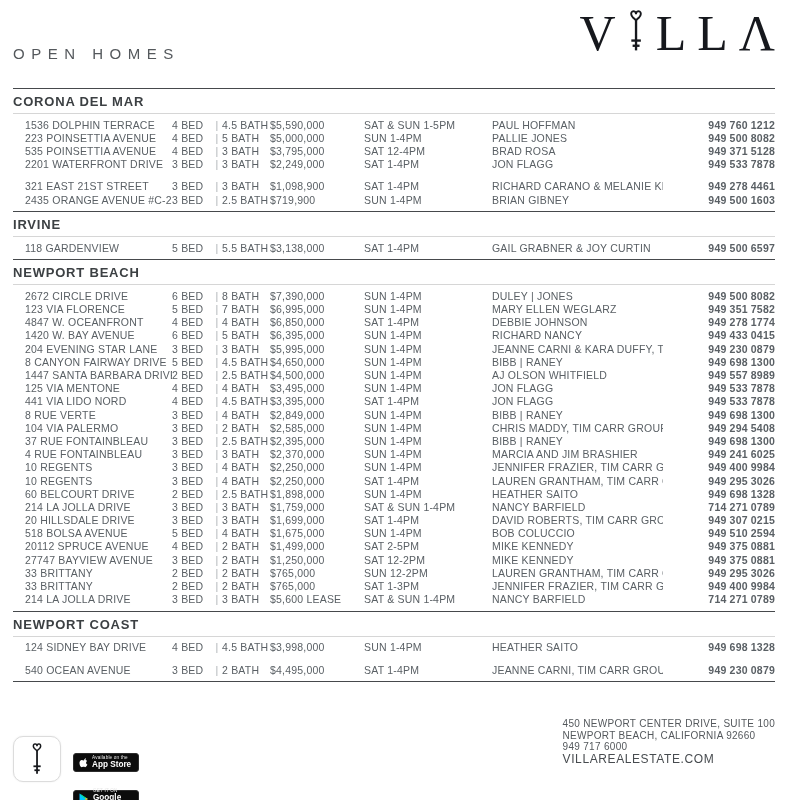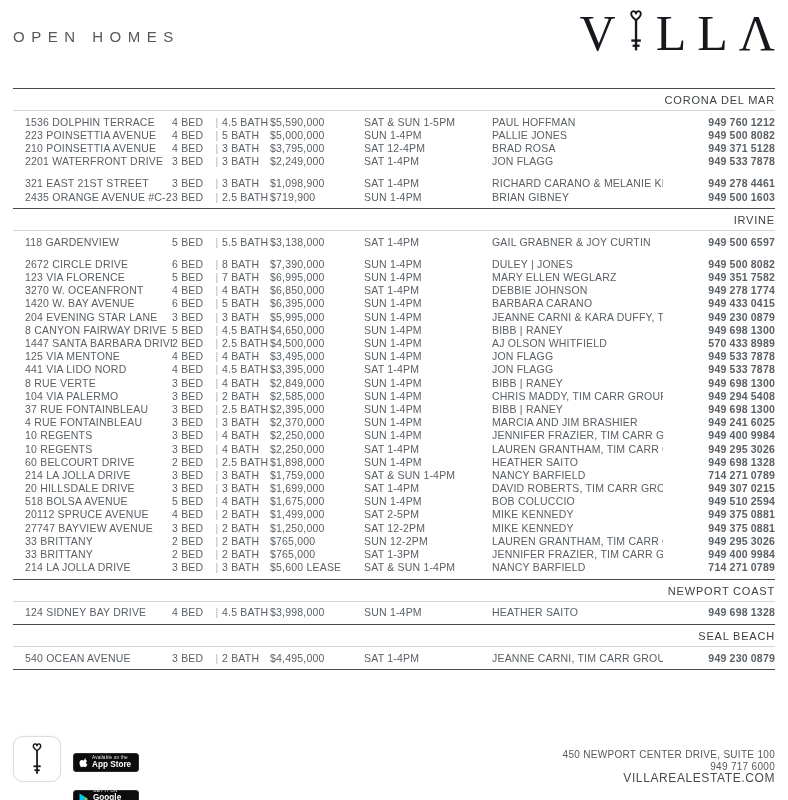--- a/index.html
+++ b/index.html
@@ -1,45 +1,45 @@
 <!DOCTYPE html>
 <html><head>
 <meta charset="utf-8">
 <style>
   html,body{margin:0;padding:0;background:#fff;}
   body{width:788px;height:800px;font-family:"Liberation Sans",sans-serif;color:#5a6065;overflow:hidden;}
   .page{position:relative;width:788px;height:800px;background:#fff;}
 
   
   .header{display:flex;justify-content:space-between;align-items:flex-start;padding:8px 13px 0 13px;height:88px;box-sizing:border-box;}
-  .open-homes{margin-top:20px;font-size:15px;letter-spacing:6.5px;color:#54585c;font-weight:400;}
+  .open-homes{margin-top:37px;font-size:15px;letter-spacing:6.5px;color:#54585c;font-weight:400;}
   .logo{display:flex;align-items:flex-end;gap:11px;margin-top:2px;color:#16181d;}
   .logo .glyph{font-family:"Liberation Serif",serif;font-size:50px;line-height:42px;font-weight:500;}
   .logo svg{display:block;margin-bottom:2px;}
 
   
   .table{margin:0 13px;border-bottom:1px solid #46494c;}
-  .section-header{border-top:1px solid #46494c;border-bottom:1px solid #d6d6d6;padding:5px 0 4px 0;font-size:11px;font-weight:normal;letter-spacing:0.8px;color:#3c4043;text-align:right;}
+  .section-header{border-top:1px solid #46494c;border-bottom:1px solid #d6d6d6;padding:5px 0 4px 0;font-size:13px;font-weight:bold;letter-spacing:0.8px;color:#3c4043;}
   .section-rows{padding:4px 0 5px 0;}
   .row{display:grid;grid-template-columns:147px 98px 94px 128px 1fr 112px;align-items:center;height:13.2px;font-size:10.5px;letter-spacing:0.2px;color:#5a6065;margin-left:12px;}
   .cell{white-space:nowrap;overflow:hidden;}
   .beds{display:inline-block;width:40px;}
   .pipe{color:#aeb3b6;display:inline-block;width:10px;text-align:center;}
   .cell-phone{text-align:right;font-weight:bold;}
 
   
   .footer{position:absolute;left:13px;right:13px;top:718px;}
   .footer-left{position:absolute;left:0;top:18px;display:flex;align-items:flex-start;}
   .app-icon{width:46px;height:44px;border:1px solid #dcdcdc;border-radius:10px;background:#fff;display:flex;align-items:center;justify-content:center;color:#17191d;box-shadow:0 0 2px rgba(0,0,0,0.08);}
   .badges{display:flex;flex-direction:column;gap:18px;margin-left:12px;margin-top:17px;}
   .badge{width:66px;height:19px;background:#0c0c0c;border:1px solid #2c2c2c;border-radius:3px;color:#fff;display:flex;align-items:center;padding:0 5px;box-sizing:border-box;cursor:pointer;}
   .badge .b-txt{display:flex;flex-direction:column;margin-left:4px;line-height:1;}
   .badge .b-top{font-size:4.6px;letter-spacing:0.2px;color:#e8e8e8;}
   .badge .b-bottom{font-size:8.2px;font-weight:bold;margin-top:1px;}
-  .footer-right{position:absolute;right:0;top:0;text-align:right;font-size:10px;line-height:11.6px;color:#54585c;letter-spacing:0.3px;margin-top:31px;}
+  .footer-right{position:absolute;right:0;top:0;font-size:10px;line-height:11.6px;color:#54585c;letter-spacing:0.3px;}
   .site{font-size:12px;letter-spacing:0.6px;color:#474b4f;margin-top:1px;cursor:pointer;}
   .visit-row{display:flex;align-items:center;justify-content:flex-end;margin-top:5px;}
   .visit-label{font-size:10px;letter-spacing:0.8px;color:#54585c;margin-right:12px;}
   .social{display:flex;gap:6px;}
   .social-circle{width:14px;height:14px;border-radius:50%;background:#161616;color:#fff;display:flex;align-items:center;justify-content:center;font-size:8px;font-weight:bold;line-height:1;cursor:pointer;font-family:"Liberation Serif",serif;}
   .hidden-defs{position:absolute;width:0;height:0;overflow:hidden;}
 </style>
 </head>
 <body>
 
@@ -89,21 +89,21 @@
       <div class="cell cell-bedbath">
         <span class="beds">4 BED</span><span class="pipe">|</span><span class="baths">5 BATH</span>
       </div>
       <div class="cell cell-price">$5,000,000</div>
       <div class="cell cell-time">SUN 1-4PM</div>
       <div class="cell cell-agent">PALLIE JONES</div>
       <div class="cell cell-phone">949 500 8082</div>
     </div>
 
     <div class="row">
-      <div class="cell cell-address">210 POINSETTIA AVENUE</div>
+      <div class="cell cell-address">535 POINSETTIA AVENUE</div>
       <div class="cell cell-bedbath">
         <span class="beds">4 BED</span><span class="pipe">|</span><span class="baths">3 BATH</span>
       </div>
       <div class="cell cell-price">$3,795,000</div>
       <div class="cell cell-time">SAT 12-4PM</div>
       <div class="cell cell-agent">BRAD ROSA</div>
       <div class="cell cell-phone">949 371 5128</div>
     </div>
 
     <div class="row">
@@ -155,20 +155,21 @@
       </div>
       <div class="cell cell-price">$3,138,000</div>
       <div class="cell cell-time">SAT 1-4PM</div>
       <div class="cell cell-agent">GAIL GRABNER &amp; JOY CURTIN</div>
       <div class="cell cell-phone">949 500 6597</div>
     </div>
   </div>
     </div>
 
     <div class="section">
+      <div class="section-header">NEWPORT BEACH</div>
       <div class="section-rows">
     <div class="row">
       <div class="cell cell-address">2672 CIRCLE DRIVE</div>
       <div class="cell cell-bedbath">
         <span class="beds">6 BED</span><span class="pipe">|</span><span class="baths">8 BATH</span>
       </div>
       <div class="cell cell-price">$7,390,000</div>
       <div class="cell cell-time">SUN 1-4PM</div>
       <div class="cell cell-agent">DULEY | JONES</div>
       <div class="cell cell-phone">949 500 8082</div>
@@ -179,38 +180,38 @@
       <div class="cell cell-bedbath">
         <span class="beds">5 BED</span><span class="pipe">|</span><span class="baths">7 BATH</span>
       </div>
       <div class="cell cell-price">$6,995,000</div>
       <div class="cell cell-time">SUN 1-4PM</div>
       <div class="cell cell-agent">MARY ELLEN WEGLARZ</div>
       <div class="cell cell-phone">949 351 7582</div>
     </div>
 
     <div class="row">
-      <div class="cell cell-address">3270 W. OCEANFRONT</div>
+      <div class="cell cell-address">4847 W. OCEANFRONT</div>
       <div class="cell cell-bedbath">
         <span class="beds">4 BED</span><span class="pipe">|</span><span class="baths">4 BATH</span>
       </div>
       <div class="cell cell-price">$6,850,000</div>
       <div class="cell cell-time">SAT 1-4PM</div>
       <div class="cell cell-agent">DEBBIE JOHNSON</div>
       <div class="cell cell-phone">949 278 1774</div>
     </div>
 
     <div class="row">
       <div class="cell cell-address">1420 W. BAY AVENUE</div>
       <div class="cell cell-bedbath">
         <span class="beds">6 BED</span><span class="pipe">|</span><span class="baths">5 BATH</span>
       </div>
       <div class="cell cell-price">$6,395,000</div>
       <div class="cell cell-time">SUN 1-4PM</div>
-      <div class="cell cell-agent">BARBARA CARANO</div>
+      <div class="cell cell-agent">RICHARD NANCY</div>
       <div class="cell cell-phone">949 433 0415</div>
     </div>
 
     <div class="row">
       <div class="cell cell-address">204 EVENING STAR LANE</div>
       <div class="cell cell-bedbath">
         <span class="beds">3 BED</span><span class="pipe">|</span><span class="baths">3 BATH</span>
       </div>
       <div class="cell cell-price">$5,995,000</div>
       <div class="cell cell-time">SUN 1-4PM</div>
@@ -230,21 +231,21 @@
     </div>
 
     <div class="row">
       <div class="cell cell-address">1447 SANTA BARBARA DRIVE</div>
       <div class="cell cell-bedbath">
         <span class="beds">2 BED</span><span class="pipe">|</span><span class="baths">2.5 BATH</span>
       </div>
       <div class="cell cell-price">$4,500,000</div>
       <div class="cell cell-time">SUN 1-4PM</div>
       <div class="cell cell-agent">AJ OLSON WHITFIELD</div>
-      <div class="cell cell-phone">570 433 8989</div>
+      <div class="cell cell-phone">949 557 8989</div>
     </div>
 
     <div class="row">
       <div class="cell cell-address">125 VIA MENTONE</div>
       <div class="cell cell-bedbath">
         <span class="beds">4 BED</span><span class="pipe">|</span><span class="baths">4 BATH</span>
       </div>
       <div class="cell cell-price">$3,495,000</div>
       <div class="cell cell-time">SUN 1-4PM</div>
       <div class="cell cell-agent">JON FLAGG</div>
@@ -439,21 +440,20 @@
       </div>
       <div class="cell cell-price">$3,998,000</div>
       <div class="cell cell-time">SUN 1-4PM</div>
       <div class="cell cell-agent">HEATHER SAITO</div>
       <div class="cell cell-phone">949 698 1328</div>
     </div>
   </div>
     </div>
 
     <div class="section">
-      <div class="section-header">SEAL BEACH</div>
       <div class="section-rows">
     <div class="row">
       <div class="cell cell-address">540 OCEAN AVENUE</div>
       <div class="cell cell-bedbath">
         <span class="beds">3 BED</span><span class="pipe">|</span><span class="baths">2 BATH</span>
       </div>
       <div class="cell cell-price">$4,495,000</div>
       <div class="cell cell-time">SAT 1-4PM</div>
       <div class="cell cell-agent">JEANNE CARNI, TIM CARR GROUP</div>
       <div class="cell cell-phone">949 230 0879</div>
@@ -494,18 +494,19 @@
           <span class="b-txt">
             <span class="b-top">GET IT ON</span>
             <span class="b-bottom">Google play</span>
           </span>
         </div>
       </div>
     </div>
 
     <div class="footer-right">
       <div>450 NEWPORT CENTER DRIVE, SUITE 100</div>
+      <div>NEWPORT BEACH, CALIFORNIA 92660</div>
       <div>949 717 6000</div>
       <div class="site">VILLAREALESTATE.COM</div>
     </div>
 
   </div>
 </div>
 
 </body></html>

